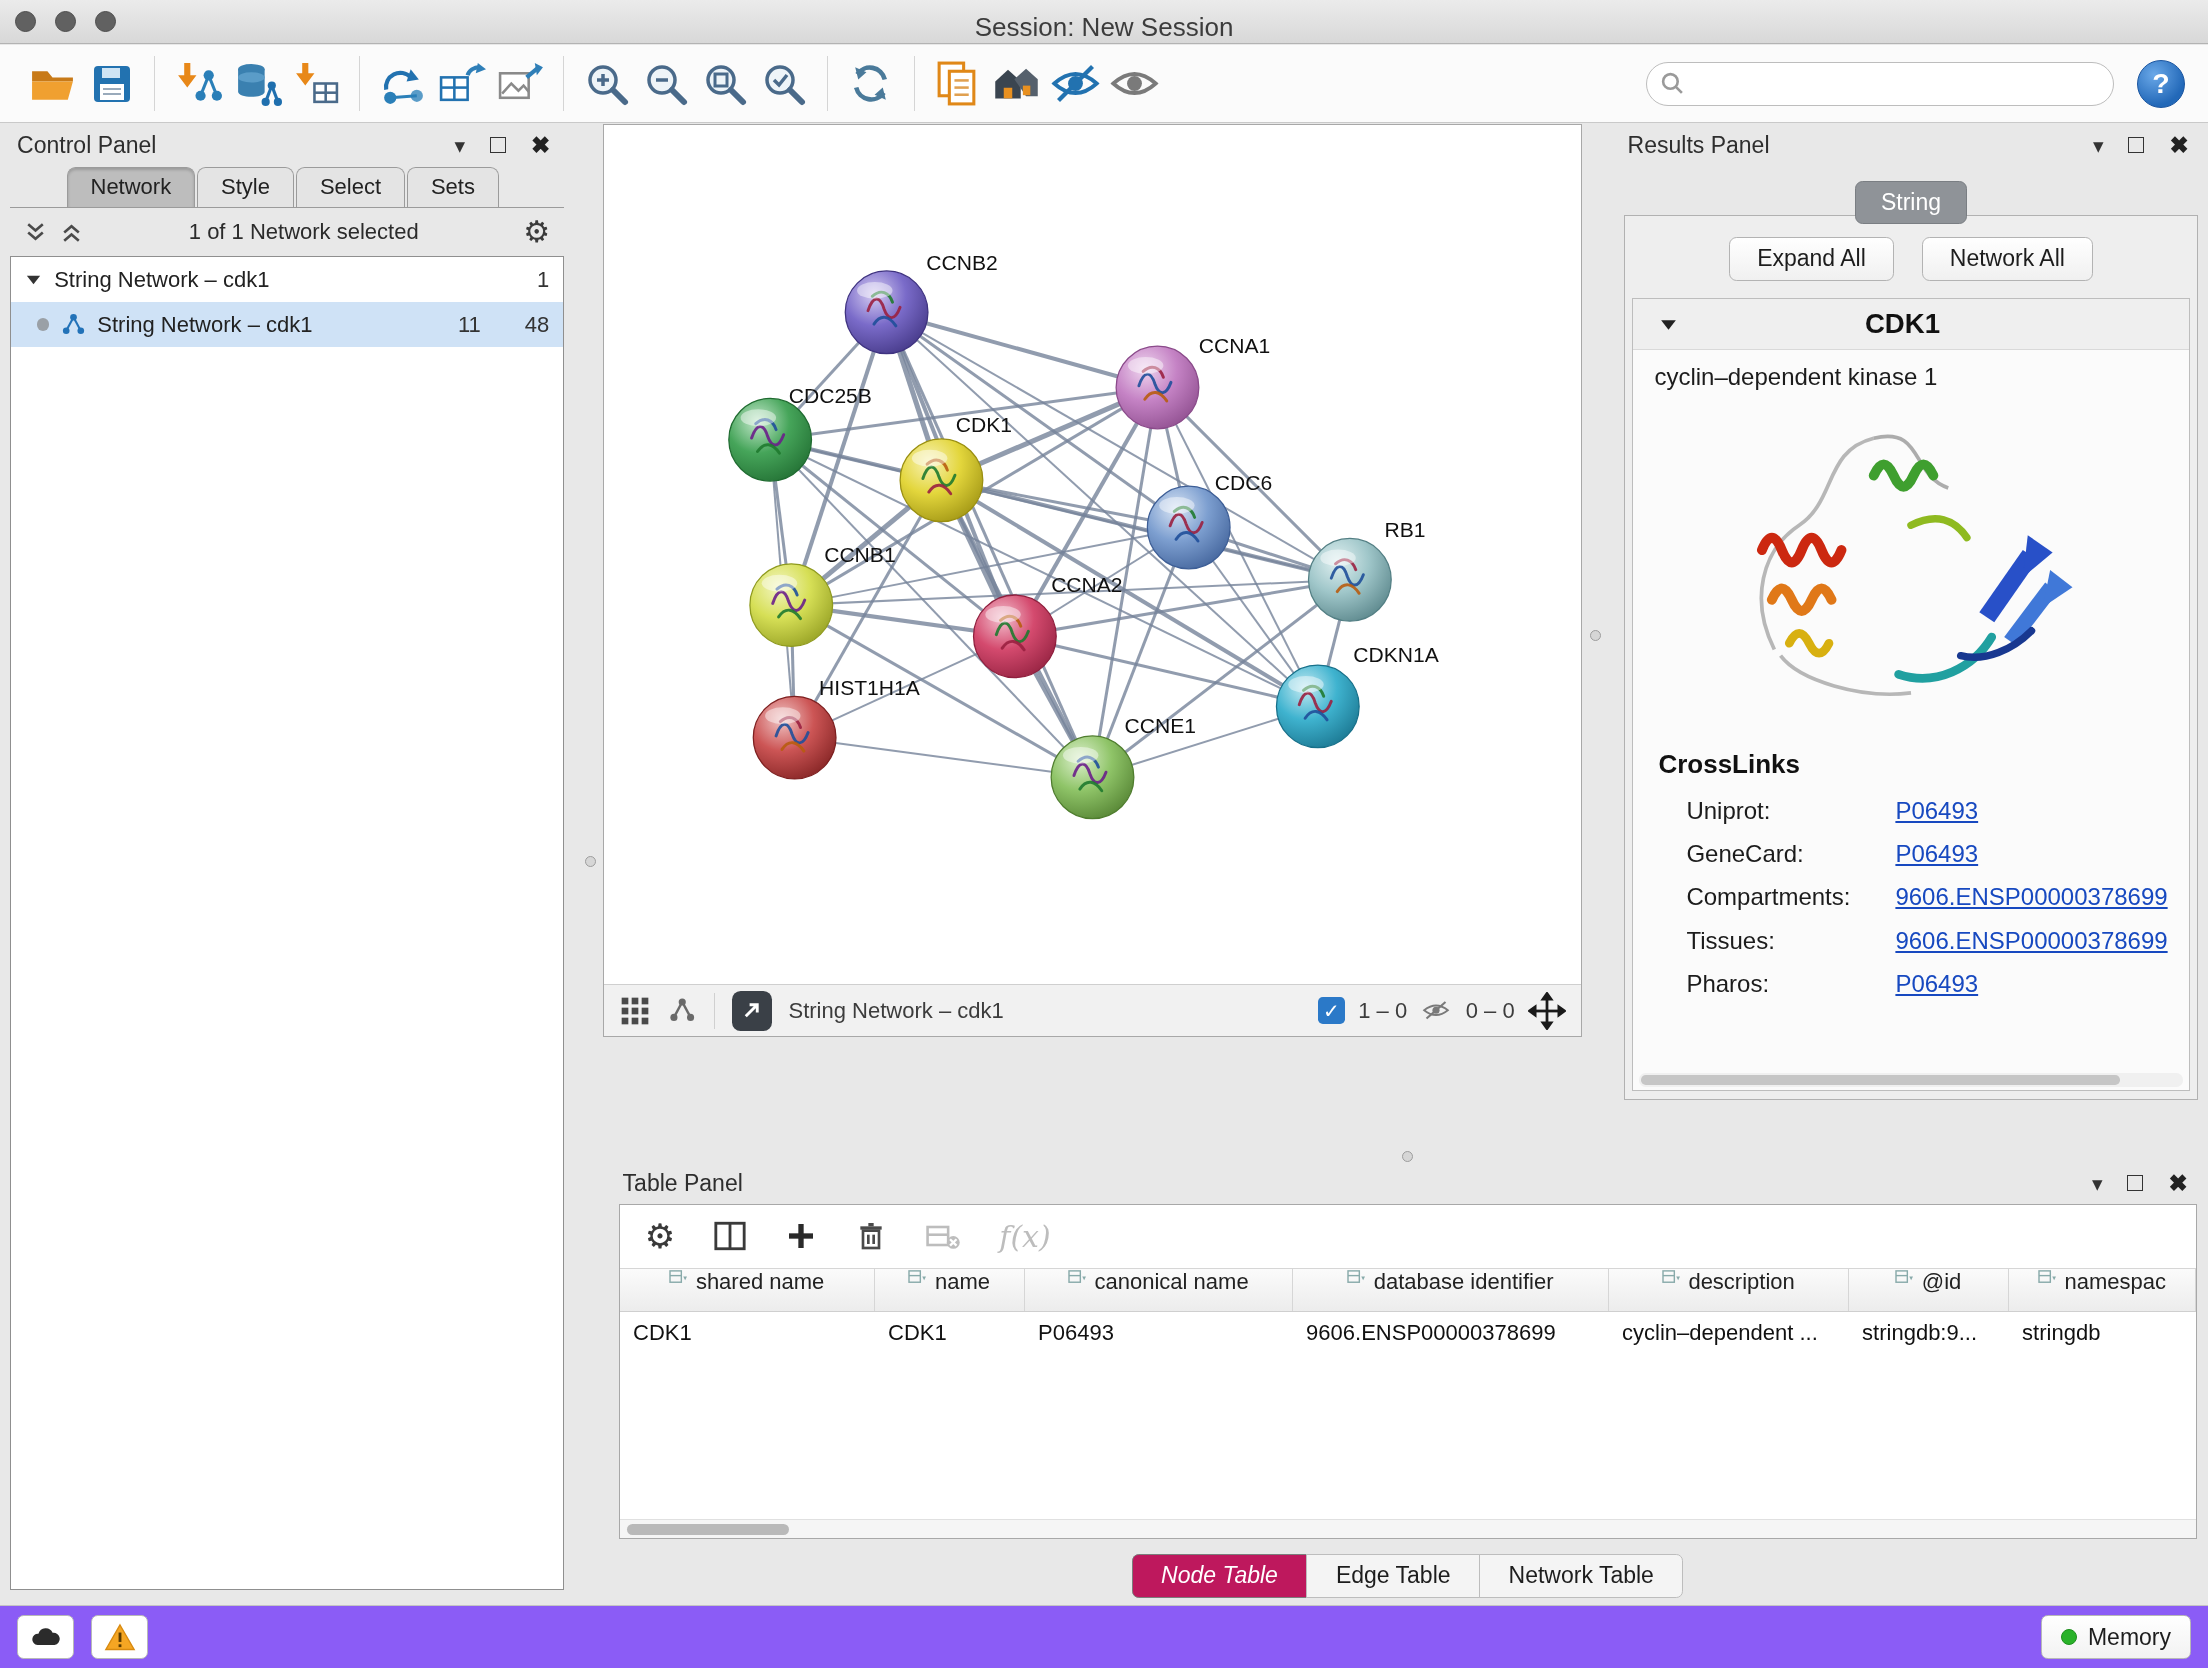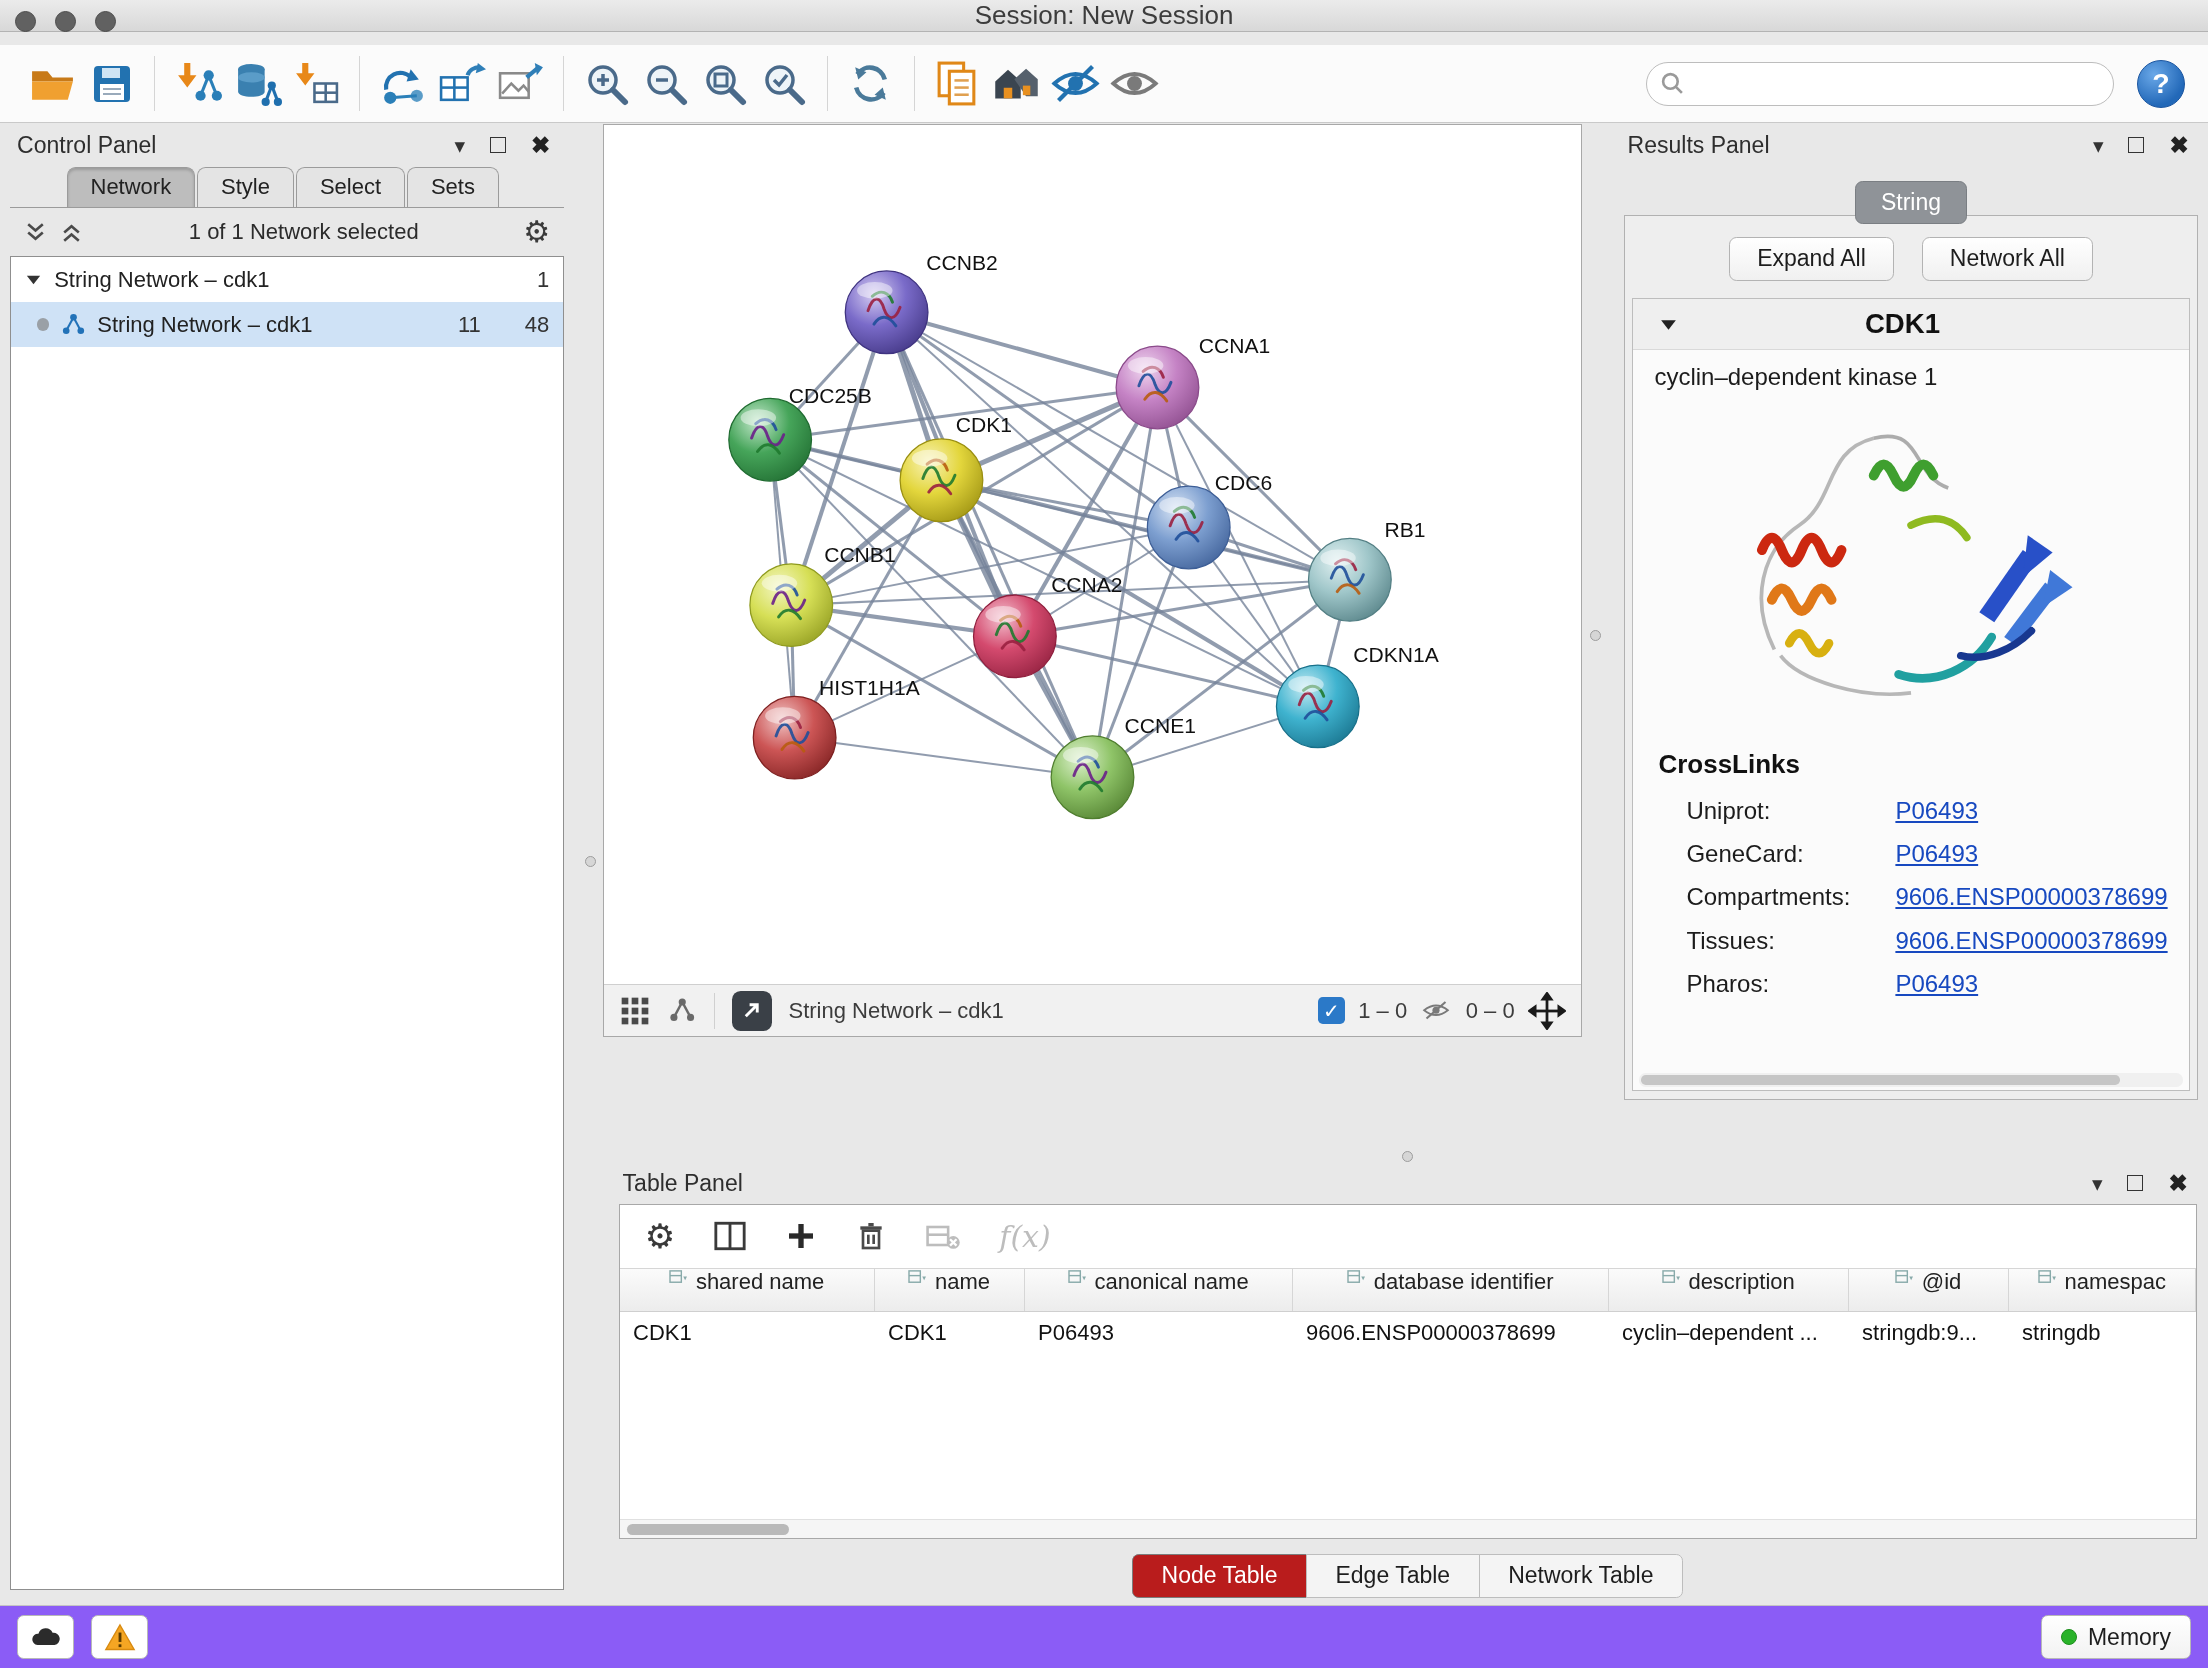--- a/index.html
+++ b/index.html
@@ -1,23 +1,23 @@
 <!DOCTYPE html>
 <html style="font-size:15px"><head>
 <meta charset="utf-8">
 <title>Session: New Session</title>
 <style>
   * { box-sizing: border-box; margin:0; padding:0; }
   html,body { width:2208px; height:1668px; overflow:hidden; }
   body { font-family:"Liberation Sans", sans-serif; background:#e8e8e8; position:relative; color:#222; }
 
   
-  .titlebar { position:absolute; left:0; top:0; width:2208px; height:32px;
+  .titlebar { position:absolute; left:0; top:0; width:2208px; height:44px;
     background:linear-gradient(#ebebeb,#d8d8d8); border-bottom:1px solid #b3b3b3;
-    display:flex; align-items:flex-start; }
+    display:flex; align-items:flex-end; }
   .traffic { position:absolute; left:15px; top:11.4px; display:flex; gap:19px; }
   .tl { width:21px; height:21px; border-radius:50%; background:#616161; border:1px solid #4c4c4c; }
   .win-title { flex:1; text-align:center; font-size:26px; color:#3c3c3c; }
 
   
   .toolbar { position:absolute; left:0; top:45px; width:2208px; height:78px;
     background:#fbfbfb; border-bottom:1px solid #c9c9c9; display:flex; align-items:center; padding:0 23px; }
   .tbtn { width:59px; height:59px; display:flex; align-items:center; justify-content:center; cursor:pointer; flex:0 0 auto; }
   .tsep { width:1px; height:55px; background:#d5d5d5; margin:0 13.3px; flex:0 0 auto; }
   .search-wrap { margin-left:auto; width:468px; height:44px; border:1px solid #bdbdbd; border-radius:22px;
@@ -100,21 +100,21 @@
   .tp-grid-row { display:grid; grid-template-columns:255px 150px 268px 316px 240px 160px 1fr; }
   .tp-grid-row .rc { height:42px; display:flex; align-items:center; font-size:22px; color:#111;
     padding-left:13.3px; overflow:hidden; white-space:nowrap; }
   .tp-fill { flex:1; }
   .tp-hscroll { height:19px; background:#f5f5f5; border-top:1px solid #e0e0e0; position:relative; }
   .tp-hscroll .thumb { position:absolute; left:7.6px; top:3.8px; width:162px; height:11.4px; background:#b9b9b9; border-radius:5.7px; }
   .tp-tabs { display:flex; justify-content:center; margin-top:15px; }
   .tp-tab { font-size:23px; padding:7.6px 28.5px; border:1px solid #bdbdbd; background:#f4f4f4; color:#1d1d1d; margin-left:-1px; }
   .tp-tab:first-child { border-radius:6.7px 0 0 6.7px; }
   .tp-tab:last-child { border-radius:0 6.7px 6.7px 0; }
-  .tp-tab.active { background:#b91c1c; color:#fff; border-color:#7c7c7c; }
+  .tp-tab.active { background:#be185d; color:#fff; border-color:#7c7c7c;font-style:italic; }
 
   
   .statusbar { position:absolute; left:0; top:1605px; width:2208px; height:63px; background:#8b5cf6;
     border-top:1px solid #c4c4c4; display:flex; align-items:center; padding:12px 17px; gap:17px; }
   .sb-btn { width:57px; height:44px; background:#fff; border:1px solid #b8b8b8; border-radius:6.7px;
     display:flex; align-items:center; justify-content:center; }
   .mem-btn { margin-left:auto; height:44px; background:linear-gradient(#ffffff,#f2f2f2);
     border:1px solid #b8b8b8; border-radius:6.7px; display:flex; align-items:center; gap:11.4px;
     padding:0 19px; font-size:23px; color:#1d1d1d; }
   .mem-dot { width:16px; height:16px; border-radius:50%; background:#29b229; border:1px solid #1d8f1d; }

